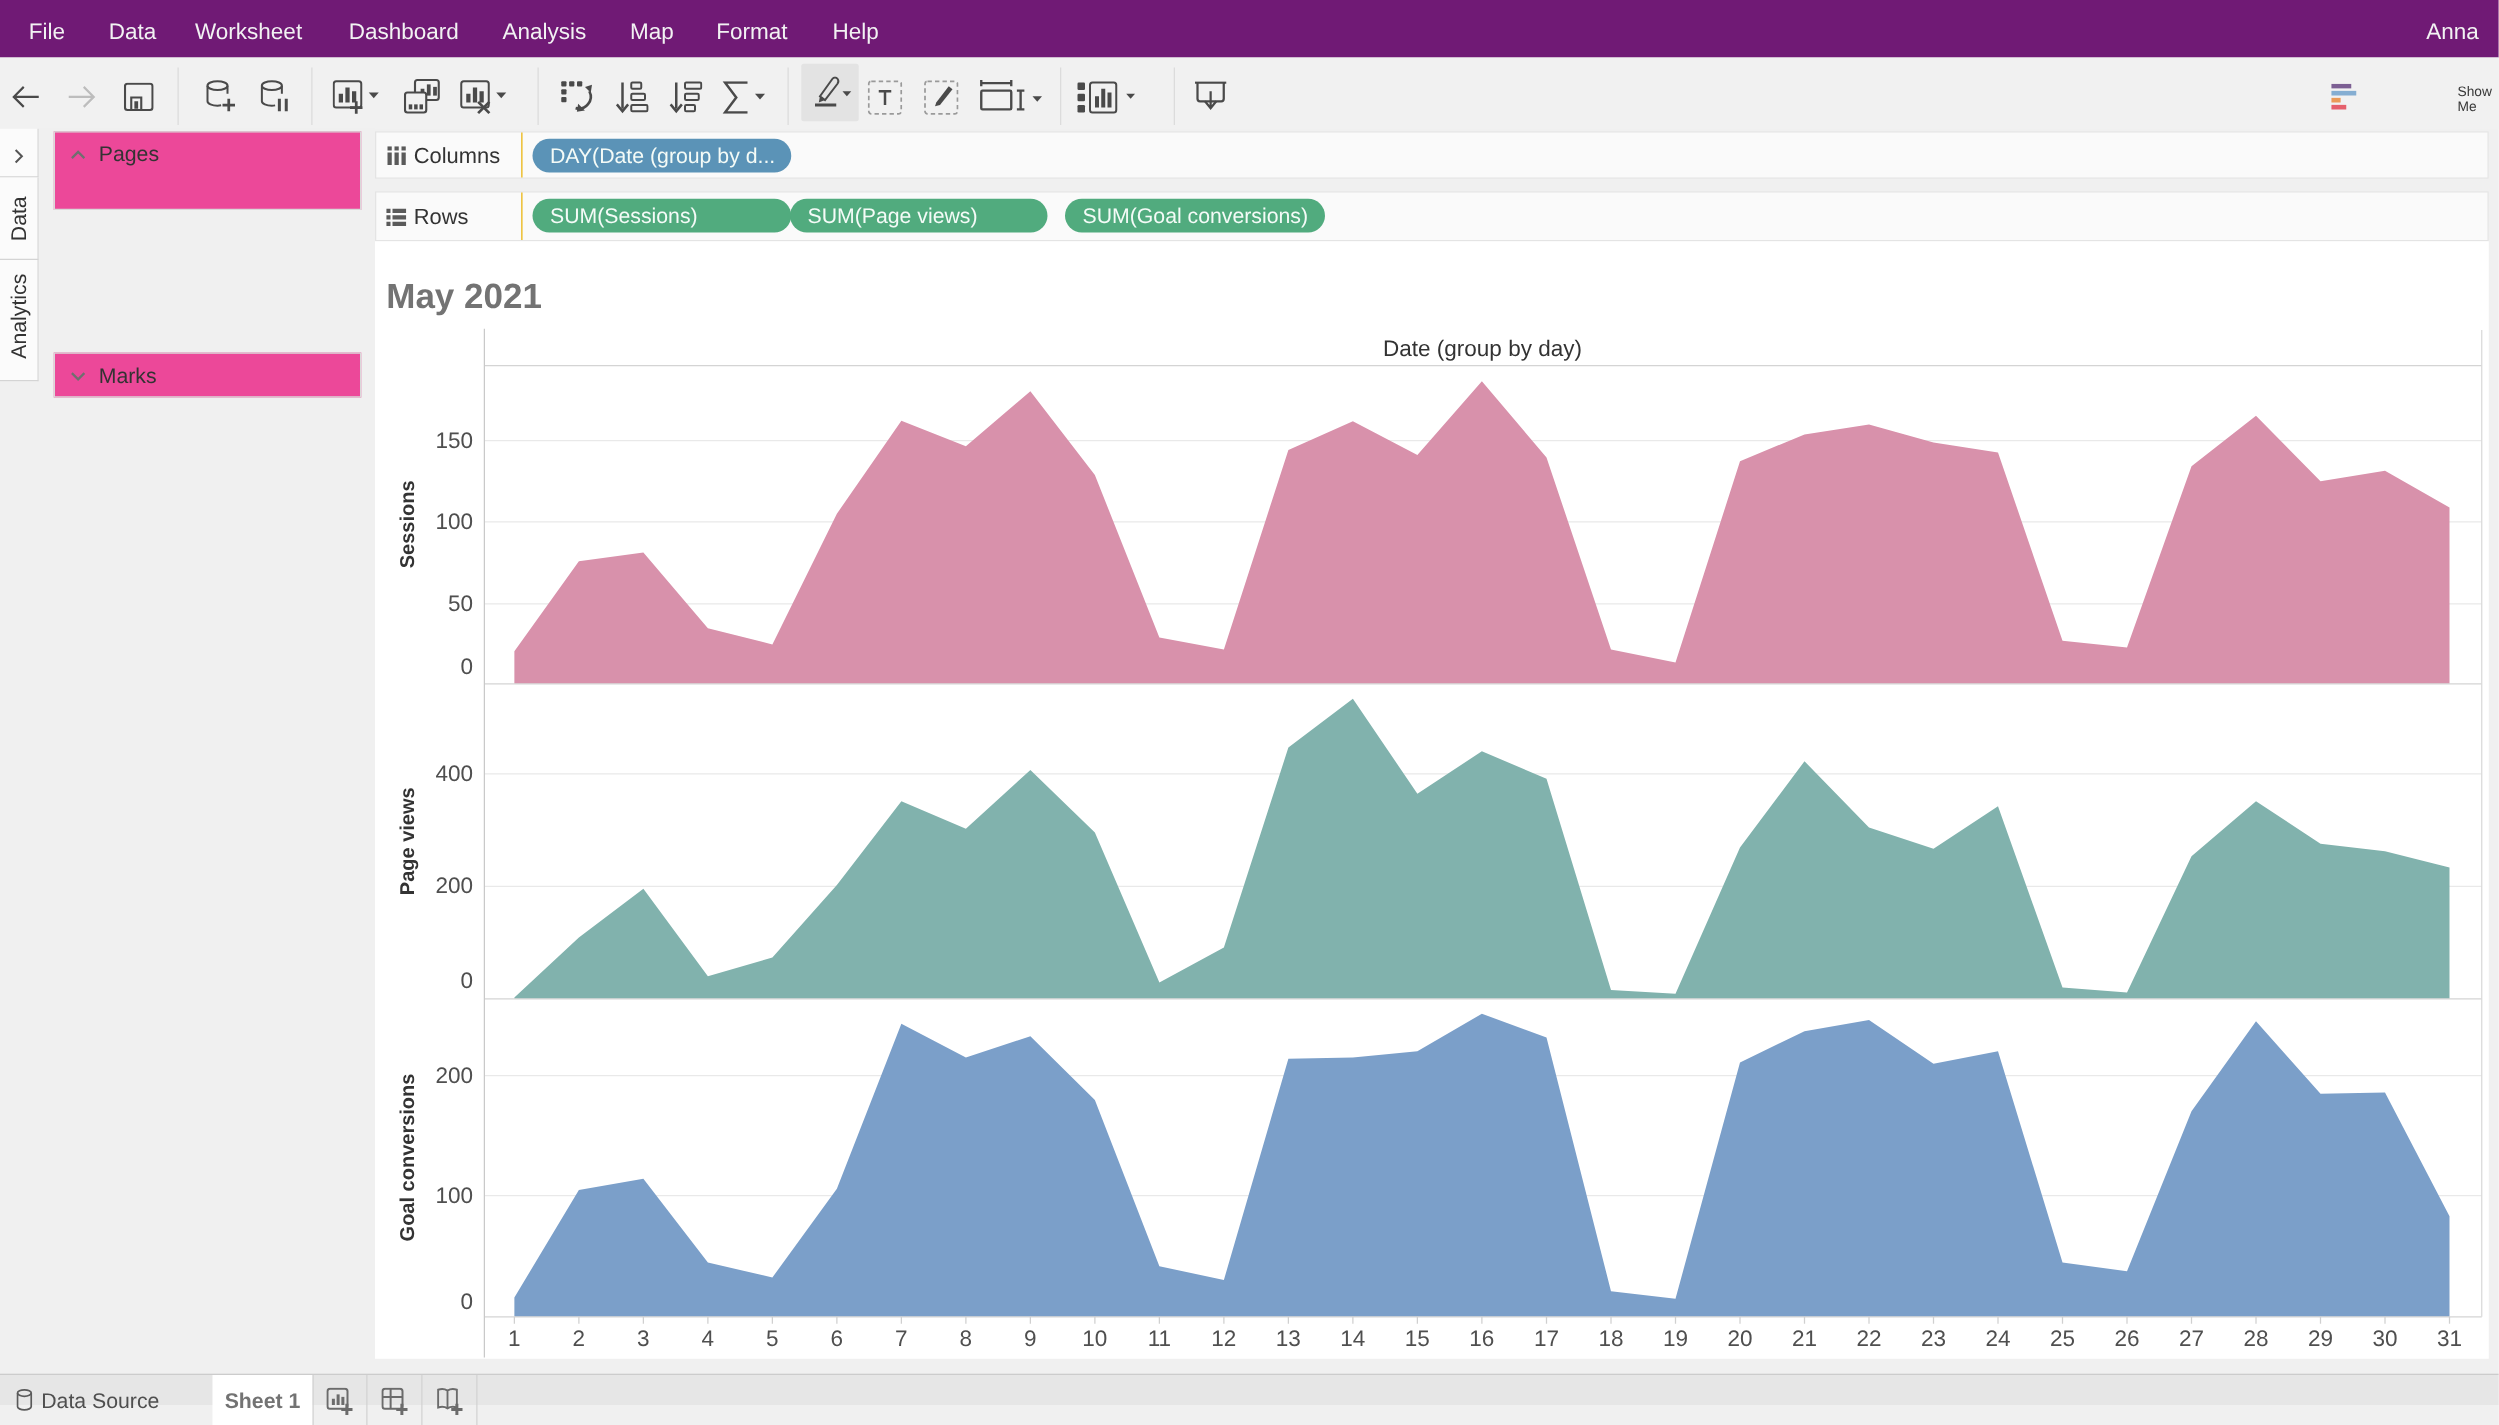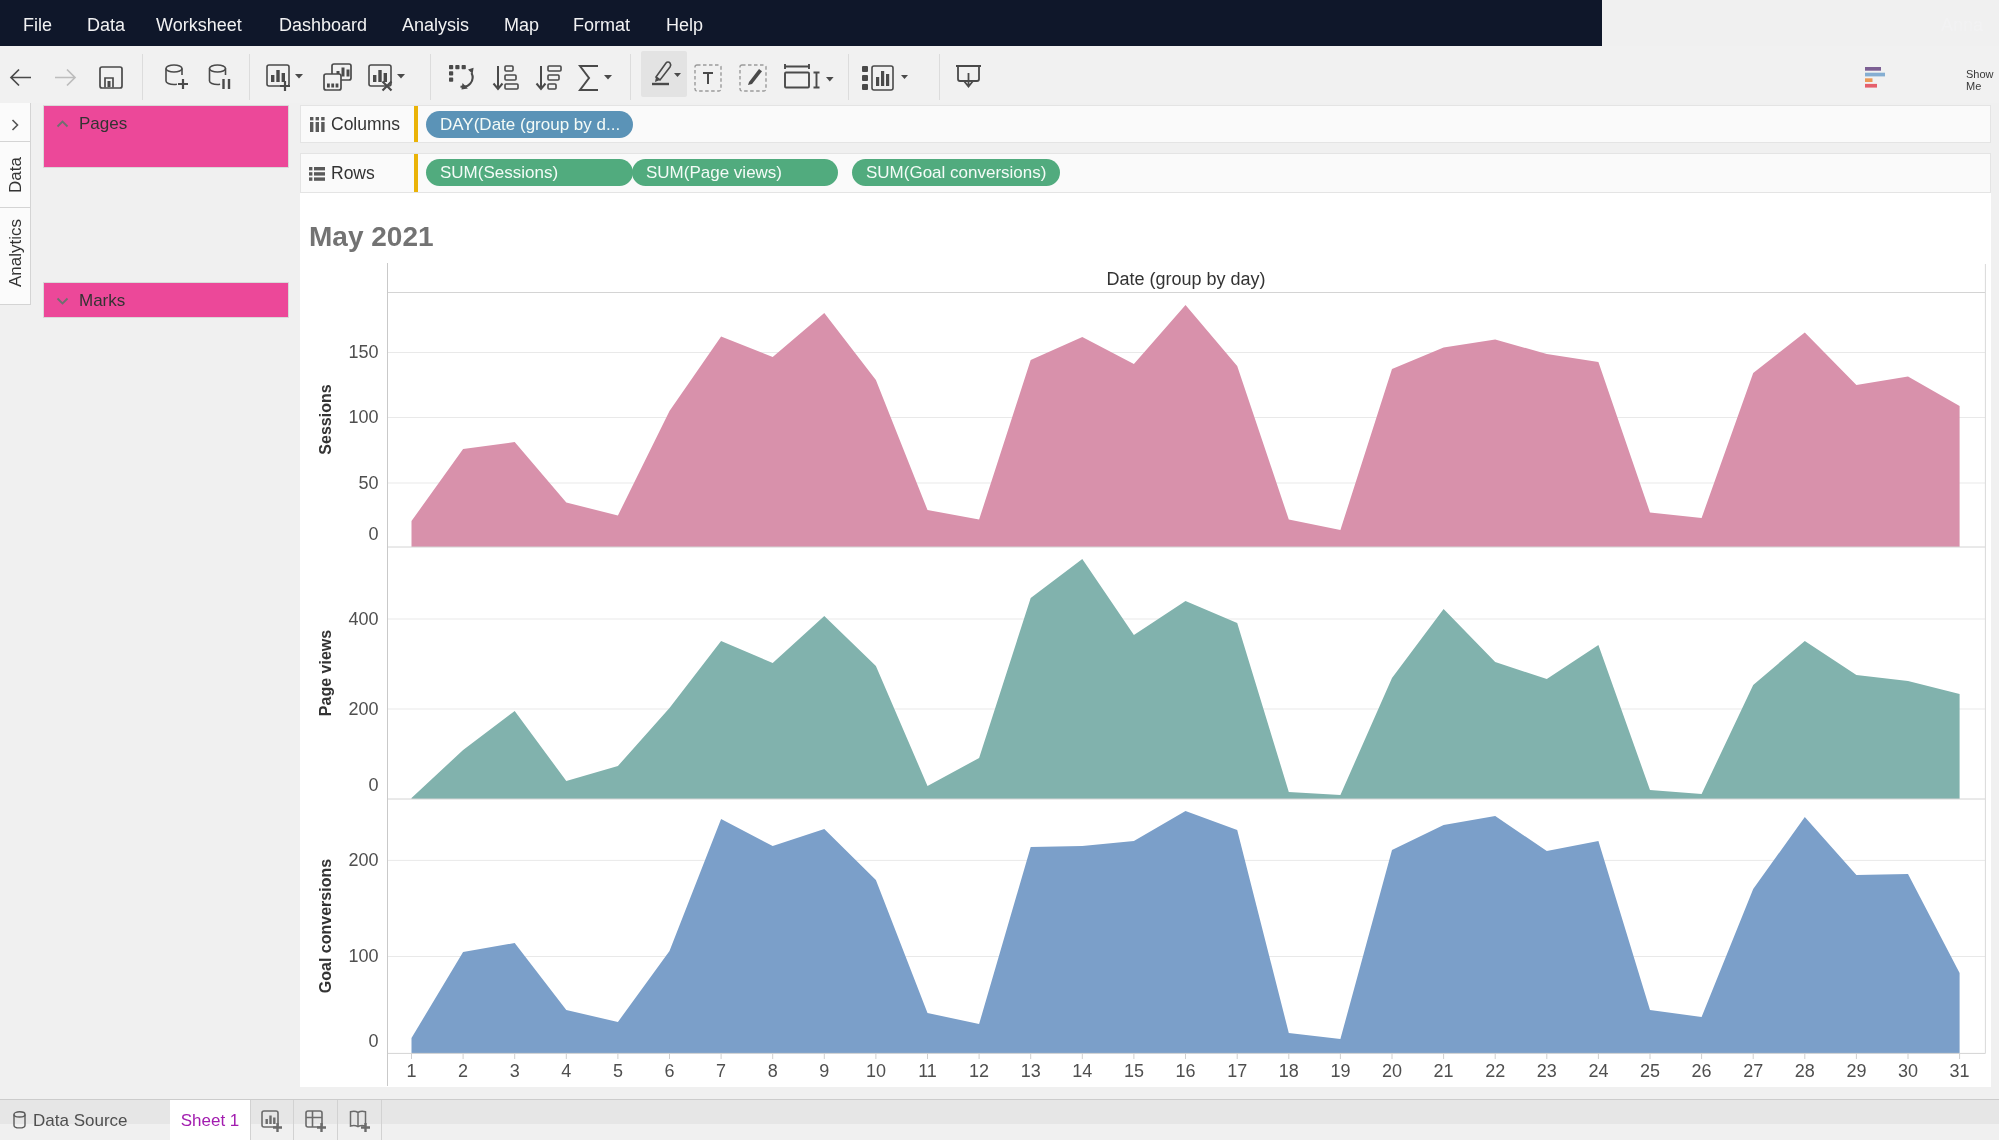--- a/index.html
+++ b/index.html
@@ -1,31 +1,31 @@
 <!DOCTYPE html>
 <html><head>
 <meta charset="utf-8">
 <style>
 * { margin:0; padding:0; box-sizing:border-box; }
 html,body { width:1999px; height:1140px; overflow:hidden; }
 body { font-family:"Liberation Sans", sans-serif; background:#f0f0f0; position:relative; }
-.menubar { position:absolute; left:0; top:0; width:1602px; height:46px; background:#0f172a; }
+.menubar { position:absolute; left:0; top:0; width:1999px; height:46px; background:#701a75; }
 .menubar span { position:absolute; top:15px; color:#f2f2f3; font-size:18px; }
 .toolbar { position:absolute; left:0; top:46px; width:1999px; height:57px; background:#f1f1f1; }
 .tbsep { position:absolute; top:8px; height:46px; width:1px; background:#dcdcdc; }
 .strip { position:absolute; left:0; top:103px; width:31px; height:996px; background:#f0f0f0; }
 .striptab { position:absolute; left:0; width:31px; background:#fbfbfb; border-right:1px solid #d4d4d4; border-bottom:1px solid #d4d4d4; }
 .panel { position:absolute; left:31px; top:103px; width:269px; height:996px; background:#f0f0f0; }
 .card { position:absolute; left:12px; width:246px; background:#ec4899; border:1px solid #d9d9d9; }
 .cardhead { display:flex; align-items:center; color:#333; font-size:17px; padding-left:12px; height:36px; }
 .pill { position:absolute; height:27px; border-radius:13.5px; color:#f4fbf7; font-size:17px; line-height:27.5px; padding-left:14px; white-space:nowrap; overflow:hidden; }
 .gpill { background:#51ab7e; }
 .bpill { background:#5b93b7; }
 .shelf { position:absolute; left:300px; width:1691px; background:#fafafa; border:1px solid #e4e4e4; }
-.shelflabel { position:absolute; left:0; top:0; height:100%; width:117px; border-right:4px solid #eab308; display:flex; align-items:center; color:#333; font-size:17.5px; }
+.shelflabel { position:absolute; left:0; top:0; height:100%; width:117px; border-right:1px solid #eab308; display:flex; align-items:center; color:#333; font-size:17.5px; }
 .chartcard { position:absolute; left:300px; top:193px; width:1691px; height:894px; background:#ffffff; }
 .statusbar { position:absolute; left:0; top:1099px; width:1999px; height:25px; background:#e6e6e6; border-top:1px solid #cccccc; }
 .sheettab { position:absolute; display:flex; align-items:center; justify-content:center; height:41px; color:#4f4f4f; font-size:17px; }
 </style>
 </head>
 <body>
 <div class="menubar">
   <span style="left:23px">File</span>
   <span style="left:87px">Data</span>
   <span style="left:156px">Worksheet</span>
@@ -356,21 +356,21 @@
       <text x="1908.0" y="1077">30</text>
       <text x="1959.6" y="1077">31</text>
     </g>
 </svg>
 <div class="statusbar">
   <svg style="position:absolute;left:13px;top:11px" width="13" height="18" viewBox="0 0 13 18">
       <ellipse cx="6.5" cy="3.4" rx="5.5" ry="2.6" stroke="#5a5a5a" stroke-width="1.4" fill="none"></ellipse>
       <path d="M1 3.4 V14.2 c0 1.5 2.5 2.7 5.5 2.7 s5.5-1.2 5.5-2.7 V3.4" stroke="#5a5a5a" stroke-width="1.4" fill="none"></path>
     </svg>
   <span class="sheettab" style="left:33px;width:100px;justify-content:flex-start">Data Source</span>
-  <span class="sheettab" style="left:170px;width:80px;background:#ffffff;color:#a21caf;font-weight:normal">Sheet 1</span>
+  <span class="sheettab" style="left:170px;width:80px;background:#ffffff;color:#737373;font-weight:bold">Sheet 1</span>
   <div style="position:absolute;left:250px;top:0;width:1px;height:41px;background:#d2d2d2"></div>
   <div style="position:absolute;left:293px;top:0;width:1px;height:41px;background:#d2d2d2"></div>
   <div style="position:absolute;left:337px;top:0;width:1px;height:41px;background:#d2d2d2"></div>
   <div style="position:absolute;left:381px;top:0;width:1px;height:41px;background:#d2d2d2"></div>
   <svg style="position:absolute;left:261px;top:10px" width="23" height="23" viewBox="0 0 23 23">
       <rect x="1" y="1" width="16" height="16" rx="2" stroke="#6b6b6b" stroke-width="1.6" fill="none"></rect>
       <rect x="4.5" y="9" width="2.4" height="5" fill="#6b6b6b"></rect>
       <rect x="8.3" y="5.5" width="2.4" height="8.5" fill="#6b6b6b"></rect>
       <rect x="12.1" y="7.5" width="2.4" height="6.5" fill="#6b6b6b"></rect>
       <path d="M16.5 13 V22 M12 17.5 H21" stroke="#6b6b6b" stroke-width="2.4" fill="none"></path>

